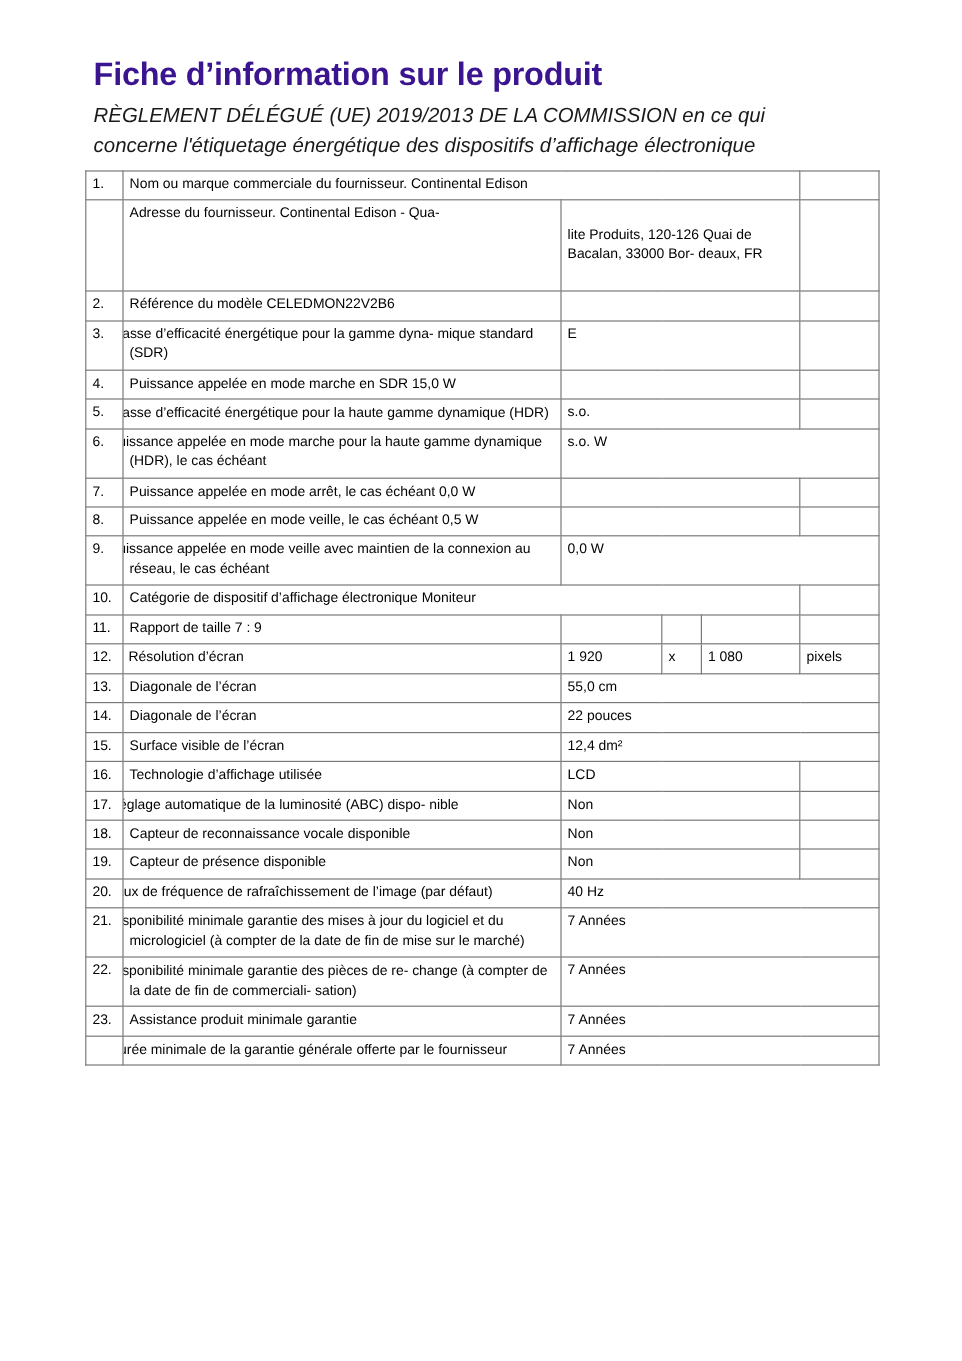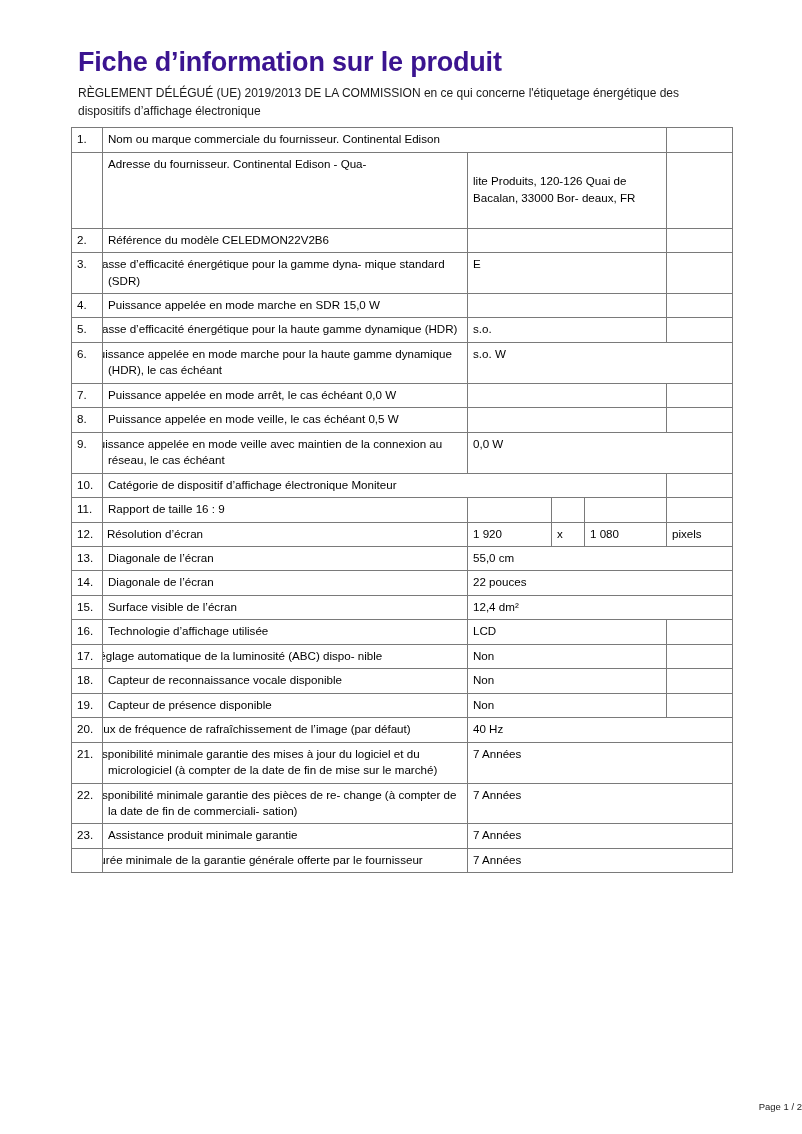--- a/index.html
+++ b/index.html
@@ -35,25 +35,26 @@
     font-size: 27px;
     font-weight: bold;
     color: #3B1490;
     letter-spacing: -0.2px;
     margin: 0 0 6px 7px;
     line-height: 1.22;
     white-space: nowrap;
   }
 
   .doc-subtitle {
-    font-size: 12px;
+    font-size: 17px;
     line-height: 1.47;
     color: #1a1a1a;
     margin: 0 0 7px 7px;
     width: 625px;
+    font-style: italic;
   }
 
   table.fiche {
     border-collapse: collapse;
     table-layout: fixed;
     width: 661px;
     font-size: 11.6px;
     line-height: 1.42;
   }
 
@@ -200,21 +201,21 @@
         </tr>
 
         <tr>
           <td class="num">10.</td>
           <td class="label" colspan="4">Catégorie de dispositif d’affichage électronique Moniteur</td>
           <td></td>
         </tr>
 
         <tr>
           <td class="num">11.</td>
-          <td class="label">Rapport de taille 16 : 9</td>
+          <td class="label">Rapport de taille 7 : 9</td>
           <td></td>
           <td></td>
           <td></td>
           <td></td>
         </tr>
 
         <tr>
           <td class="num">12.</td>
           <td class="label" style="padding-left:4px;">Résolution d’écran</td>
           <td class="val-center">1 920</td>
@@ -296,16 +297,15 @@
         <tr>
           <td class="num"></td>
           <td class="label hang">Durée minimale de la garantie générale offerte par le fournisseur</td>
           <td colspan="4" class="val-right">7 Années</td>
         </tr>
 
 
       </tbody>
     </table>
 
-    <div class="footer">Page 1 / 2</div>
 
   </div>
 </div>
 
 </body></html>

